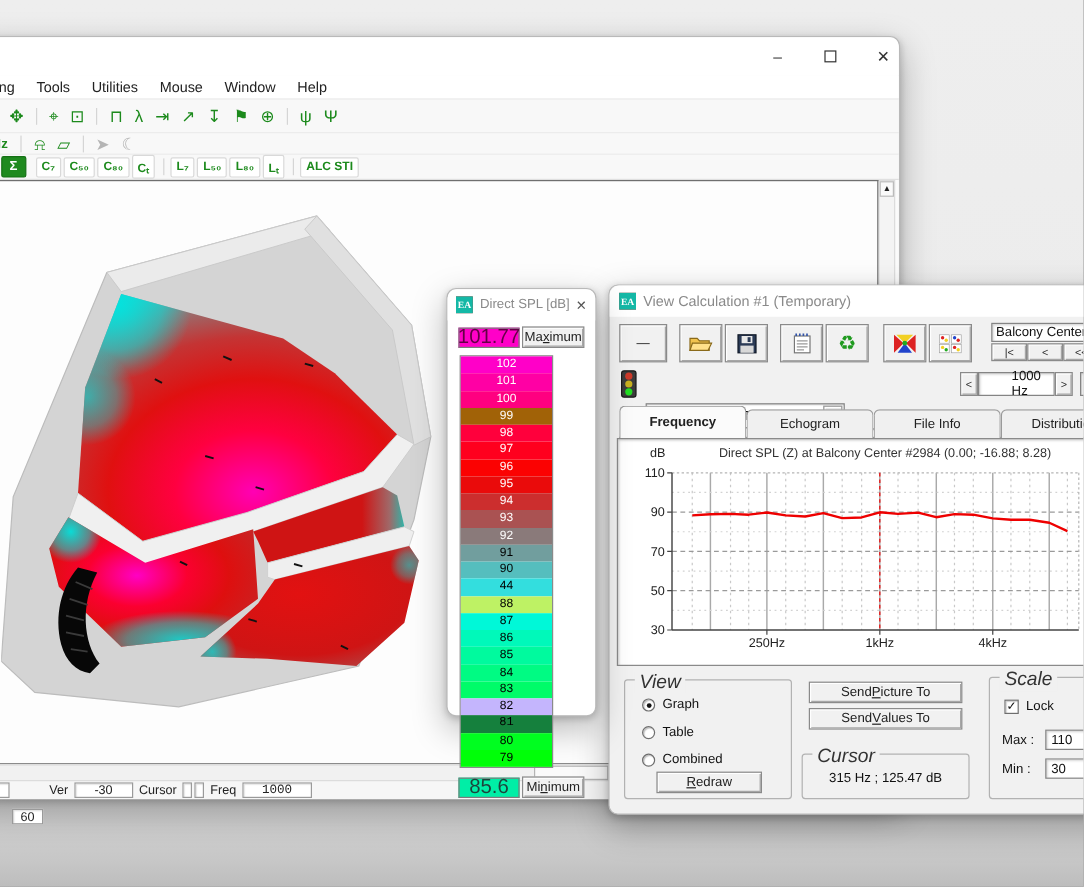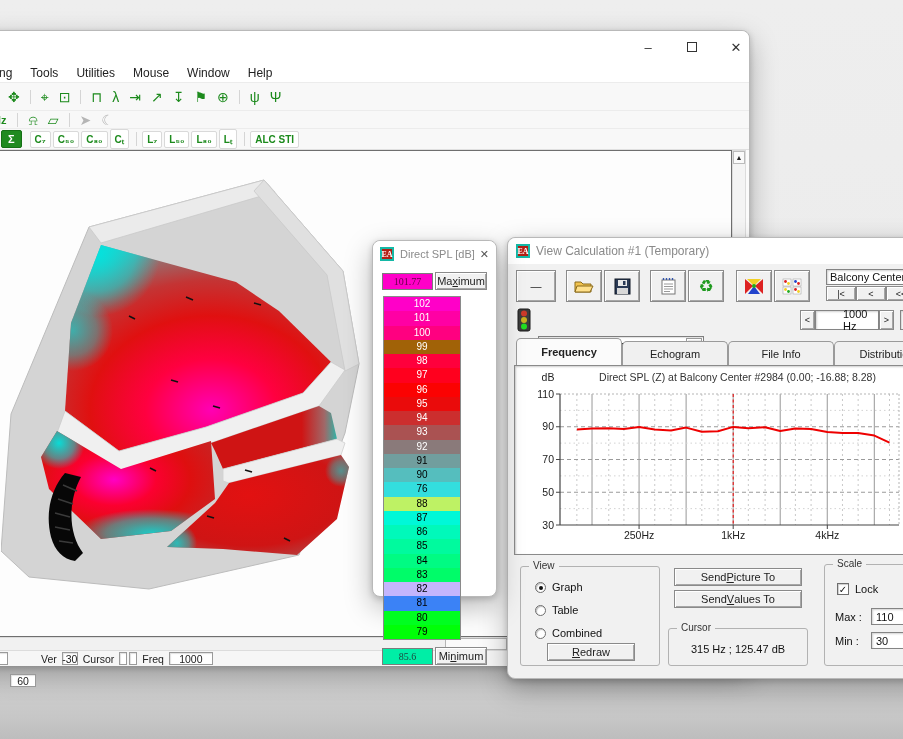--- a/index.html
+++ b/index.html
@@ -6,26 +6,26 @@
   *{box-sizing:border-box;font-family:"Liberation Sans",sans-serif;}
   #stage{position:relative;width:903px;height:739px;overflow:hidden;
          background:linear-gradient(180deg,#eeeeee 0%,#ebebeb 62%,#e2e2e2 82%,#c7c7c7 97%,#bdbdbd 100%);}
   
   .btn3d{background:#f1f1f1;border:1px solid #8a8a8a;
          box-shadow:inset 1px 1px 0 #ffffff,inset -1px -1px 0 #a6a6a6;
          font-size:11px;color:#222;display:flex;align-items:center;justify-content:center;cursor:default;}
   .sunken{background:#ffffff;border:1px solid #848484;
           box-shadow:inset 1px 1px 2px rgba(0,0,0,.18);font-size:11px;color:#111;padding-left:27px;}
   .grp{position:absolute;border:1px solid #b2b2b2;border-radius:3px;}
-  .grp>.grp-label{position:absolute;top:-7px;left:8px;background:#f2f2f2;padding:0 4px;font-size:10px;color:#333;}
+  .grp>.grp-label{position:absolute;top:-7px;left:8px;background:#f2f2f2;padding:0 4px;font-size:16px;color:#333;font-style:italic;}
   .win{position:absolute;background:#f2f2f2;border:1px solid #b9b9b9;border-radius:8px;
        box-shadow:0 10px 28px rgba(0,0,0,.28),0 2px 6px rgba(0,0,0,.18);}
   .titlebar{display:flex;align-items:center;height:26px;background:#ffffff;border-radius:8px 8px 0 0;
             padding:0 8px;font-size:12px;color:#8a8a8a;}
-  .ease-ico{width:14px;height:14px;background:#b21f14;border:2px solid #14b8a6;color:#fff;
+  .ease-ico{width:14px;height:14px;background:#b21f14;border:7px solid #14b8a6;color:#fff;
             font:bold 8px "Liberation Serif",serif;display:flex;align-items:center;justify-content:center;margin-right:6px;flex:0 0 auto;}
   
   #mainwin{left:-30px;top:30px;width:780px;height:636px;background:#fbfbfb;border-radius:8px;}
   #main-titlebar{height:32px;background:#ffffff;border-radius:8px 8px 0 0;position:relative;}
   .wctl{position:absolute;top:2px;width:44px;height:28px;display:flex;align-items:center;justify-content:center;
         font-size:13px;color:#333;cursor:default;}
   #menubar{height:19px;background:#ffffff;display:flex;align-items:center;padding-left:28px;font-size:12px;color:#222;}
   .menu-item{padding:0 9px;cursor:default;}
   .toolbar{display:flex;align-items:center;background:#f8f8f8;border-top:1px solid #ececec;}
   #tb1{height:28px;padding-left:32px;}
@@ -48,21 +48,21 @@
   #statusbar{height:15px;display:flex;align-items:center;padding-left:2px;font-size:10.5px;color:#222;background:#f6f6f6;}
   .sb-box{height:13px;display:flex;align-items:center;justify-content:center;padding:0 3px;margin:0 1px;
           background:#fff;border:1px solid #9a9a9a;box-shadow:inset 1px 1px 1px rgba(0,0,0,.12);}
   .sb-label{padding:0 4px;}
   
   #legendwin{left:372px;top:240px;width:125px;height:357px;background:#ffffff;z-index:30;}
   #legendwin .titlebar{font-size:11px;padding:0 7px;}
   #legend-close{margin-left:auto;color:#555;font-size:11px;cursor:default;}
   .lg-row{display:flex;justify-content:space-between;align-items:center;padding:0 9px;margin-top:5px;}
   .lg-val{width:51px;height:17px;border:1px solid #7c7c7c;display:flex;align-items:center;justify-content:center;
-          font-size:10px;color:rgba(40,0,20,.72);font-family:Liberation Serif, serif;}
+          font-size:17px;color:rgba(40,0,20,.72);}
   .lg-btn{width:52px;height:18px;font-size:11px;}
   #scale-col{margin:6px 0 0 10px;width:78px;height:344px;border:1px solid #8a8a8a;display:flex;flex-direction:column;}
   .scale-band{flex:1;display:flex;align-items:center;justify-content:center;font-size:10px;line-height:1;}
   
   #calcwin{left:507px;top:237px;width:470px;height:442px;background:#f1f1f1;z-index:20;border-radius:8px 0 0 8px;}
   #calcwin .titlebar{border-radius:8px 0 0 0;}
   .cw{position:absolute;}
   .tool-btn{width:36px;height:32px;}
   .combo{height:21px;background:#fff;border:1px solid #7f7f7f;box-shadow:inset 1px 1px 1px rgba(0,0,0,.12);
          display:flex;align-items:center;font-size:11px;color:#111;padding-left:4px;position:relative;}
@@ -246,26 +246,26 @@
         <div class="up">▲</div>
       </div>
     </div>
     <div id="hscroll">
       <div class="thumb"></div>
     </div>
     <div id="statusbar">
         <span class="sb-box" style="width: 34px;"></span>
         <span class="sb-box" style="width: 26px; margin-top: 44px;">60</span>
         <span class="sb-label">Ver</span>
-        <span class="sb-box" style="width: 16px;">-30</span>
+        <span class="sb-box" style="width: 49px;">-30</span>
         <span class="sb-label">Cursor</span>
         <span class="sb-box" style="width: 7px;"></span>
         <span class="sb-box" style="width: 7px;"></span>
         <span class="sb-label">Freq</span>
-        <span class="sb-box" style="width: 44px;">1000</span>
+        <span class="sb-box" style="width: 58px; font-family: Liberation Mono, monospace;">1000</span>
       </div>
   </div>
 
   <div class="win" id="calcwin">
     <div class="titlebar">
       <div class="ease-ico">EA</div>
       <span>View Calculation #1 (Temporary)</span>
     </div>
     <div class="cw btn3d tool-btn" style="left:8px;top:32px;width:40px">—</div>
     <div class="cw btn3d tool-btn" style="left:58px;top:32px">
@@ -465,29 +465,29 @@
         <div class="scale-band" style="background: #a16207; color: rgb(255, 255, 255);">99</div>
         <div class="scale-band" style="background: rgb(255, 0, 60); color: rgb(255, 255, 255);">98</div>
         <div class="scale-band" style="background: rgb(255, 0, 30); color: rgb(255, 255, 255);">97</div>
         <div class="scale-band" style="background: rgb(251, 2, 2); color: rgb(255, 255, 255);">96</div>
         <div class="scale-band" style="background: rgb(234, 11, 11); color: rgb(255, 255, 255);">95</div>
         <div class="scale-band" style="background: rgb(204, 46, 46); color: rgb(255, 255, 255);">94</div>
         <div class="scale-band" style="background: rgb(170, 82, 82); color: rgb(255, 255, 255);">93</div>
         <div class="scale-band" style="background: rgb(138, 122, 122); color: rgb(255, 255, 255);">92</div>
         <div class="scale-band" style="background: rgb(113, 158, 158); color: rgb(0, 0, 0);">91</div>
         <div class="scale-band" style="background: rgb(85, 190, 190); color: rgb(0, 0, 0);">90</div>
-        <div class="scale-band" style="background: rgb(51, 222, 222); color: rgb(0, 0, 0);">76</div>
+        <div class="scale-band" style="background: rgb(51, 222, 222); color: rgb(0, 0, 0);">44</div>
         <div class="scale-band" style="background: #bef264; color: rgb(0, 0, 0);">88</div>
         <div class="scale-band" style="background: rgb(0, 248, 216); color: rgb(0, 0, 0);">87</div>
         <div class="scale-band" style="background: rgb(0, 249, 186); color: rgb(0, 0, 0);">86</div>
         <div class="scale-band" style="background: rgb(0, 250, 158); color: rgb(0, 0, 0);">85</div>
         <div class="scale-band" style="background: rgb(0, 251, 131); color: rgb(0, 0, 0);">84</div>
         <div class="scale-band" style="background: rgb(0, 252, 105); color: rgb(0, 0, 0);">83</div>
         <div class="scale-band" style="background: #c4b5fd; color: rgb(0, 0, 0);">82</div>
-        <div class="scale-band" style="background: #3b82f6; color: rgb(0, 0, 0);">81</div>
+        <div class="scale-band" style="background: #15803d; color: rgb(0, 0, 0); font-family: Liberation Mono, monospace;">81</div>
         <div class="scale-band" style="background: rgb(0, 254, 32); color: rgb(0, 0, 0);">80</div>
         <div class="scale-band" style="background: rgb(0, 255, 8); color: rgb(0, 0, 0);">79</div>
       </div>
     <div class="lg-row" style="margin-top:7px">
       <div class="lg-val" id="min-box" style="background: rgb(0, 238, 166);">85.6</div>
       <div class="btn3d lg-btn">Mi<u>n</u>imum</div>
     </div>
   </div>
 
 </div>

